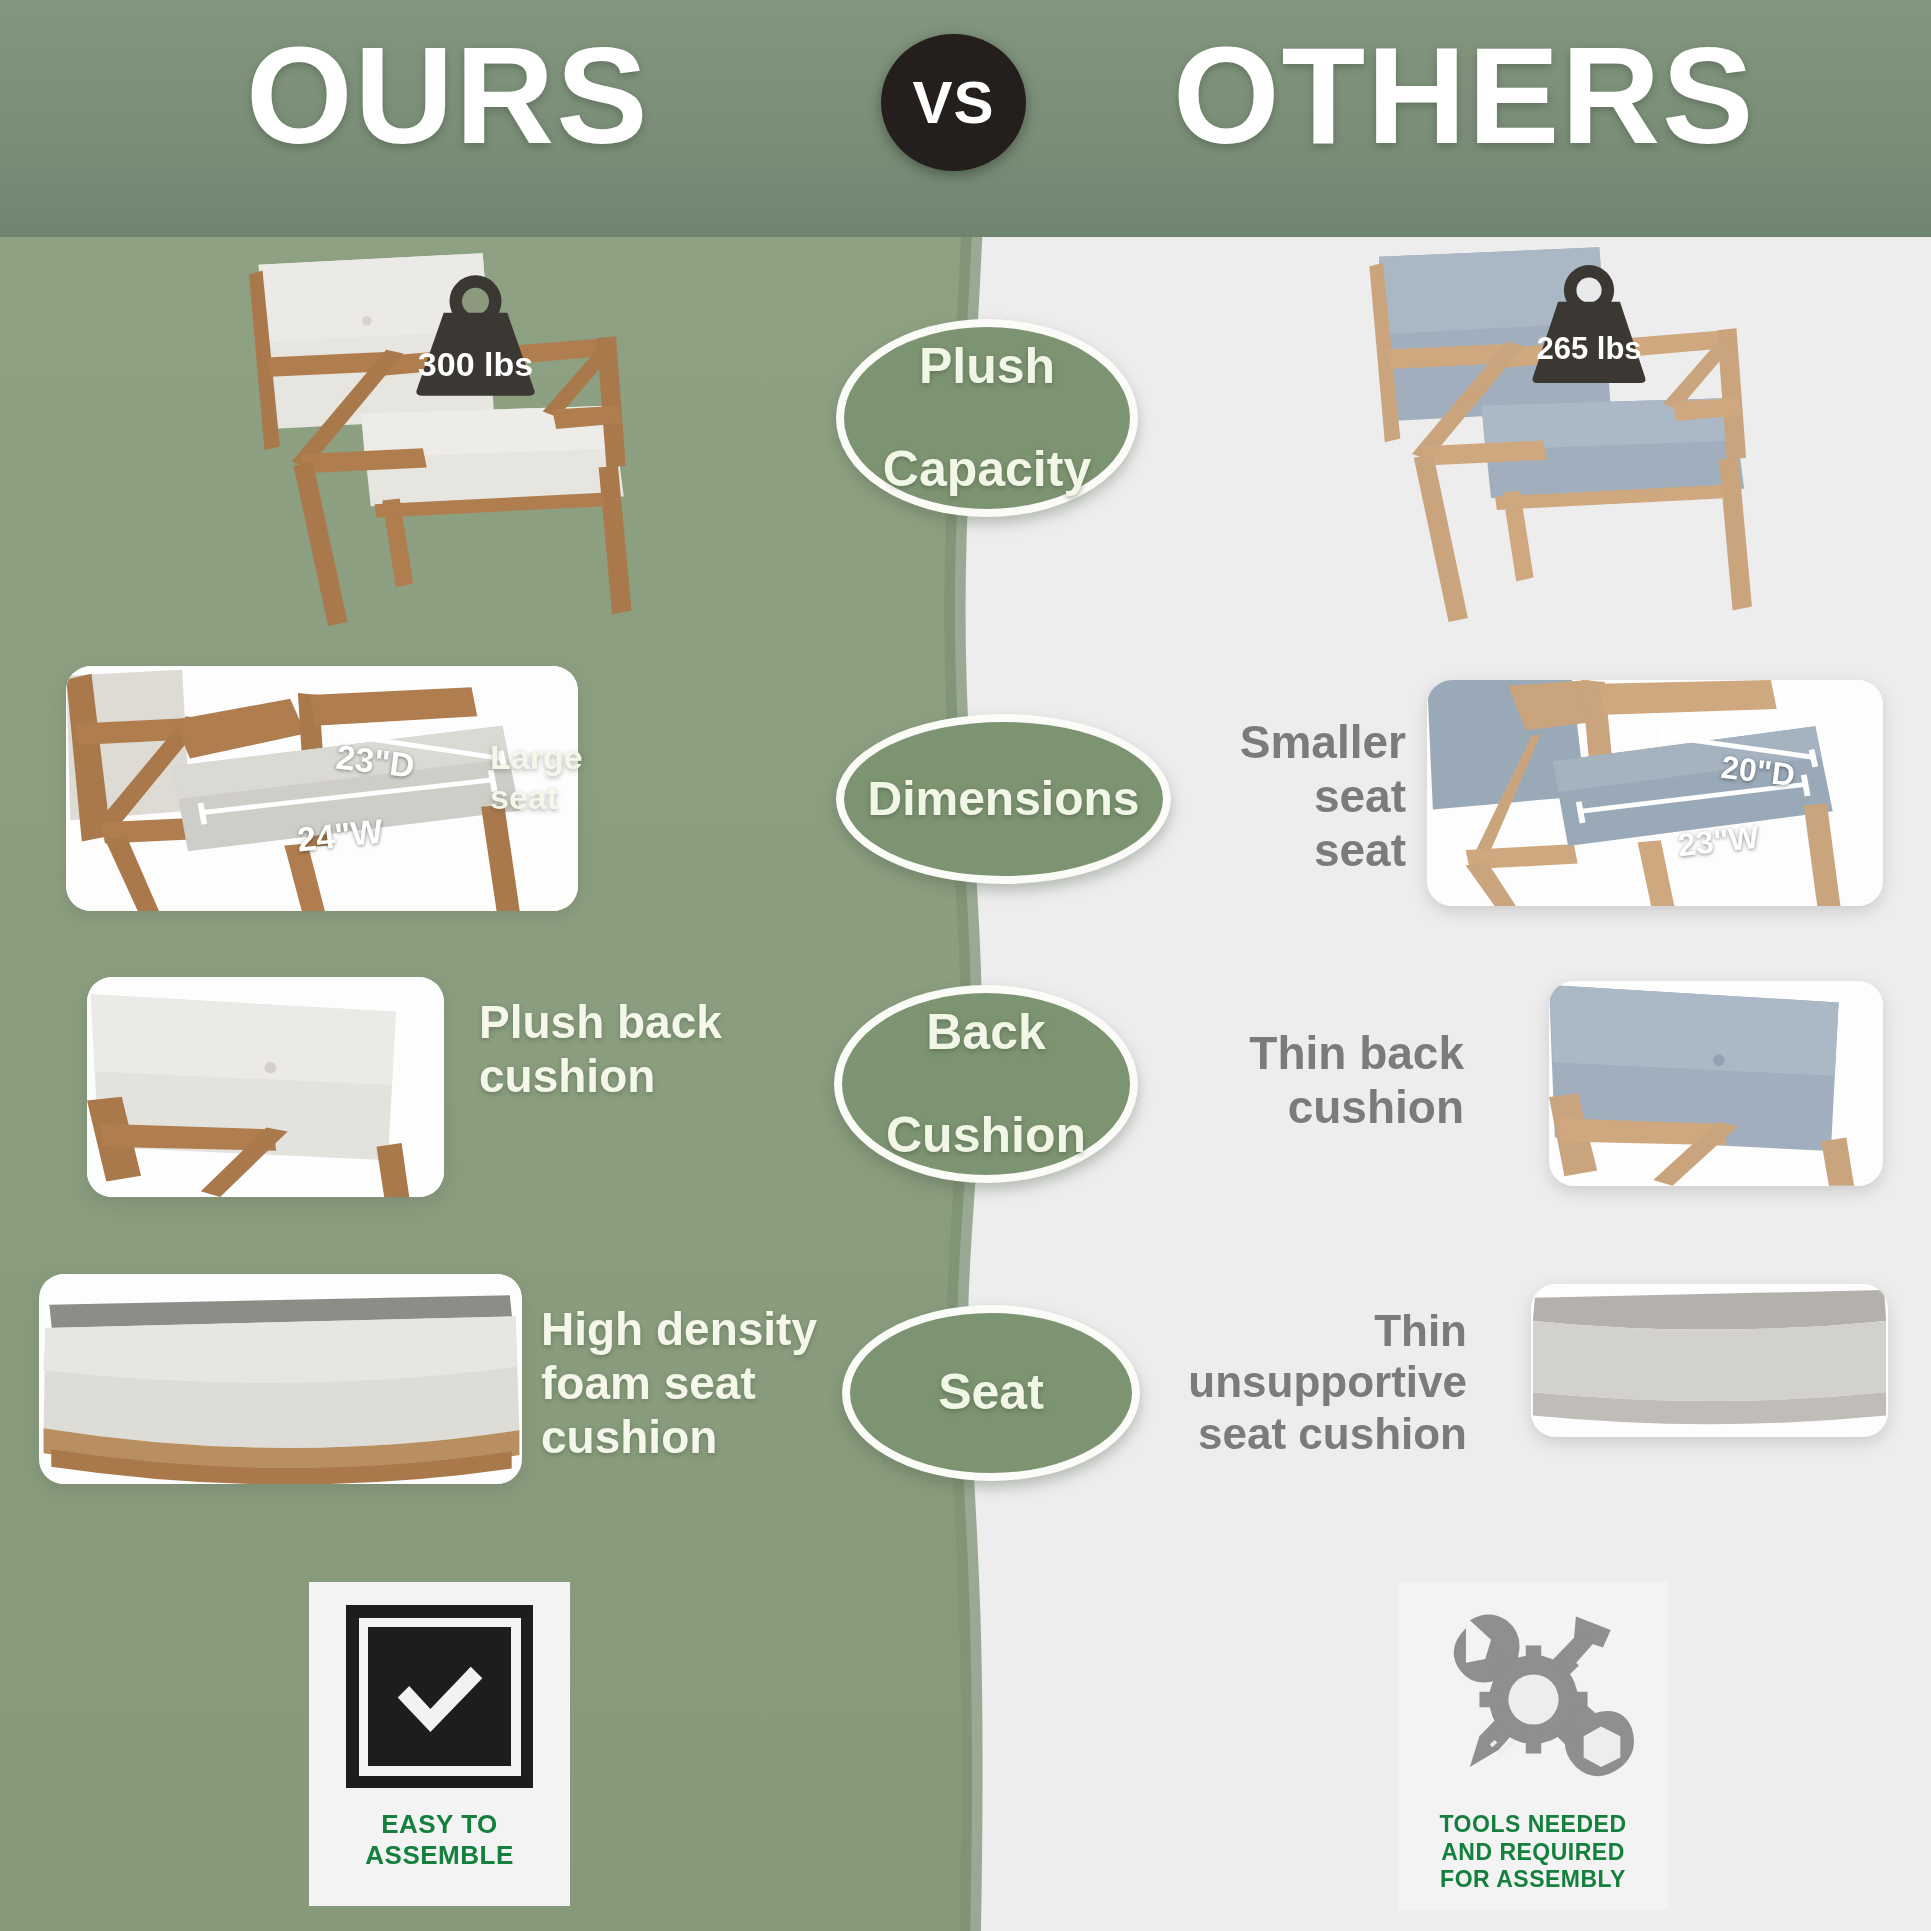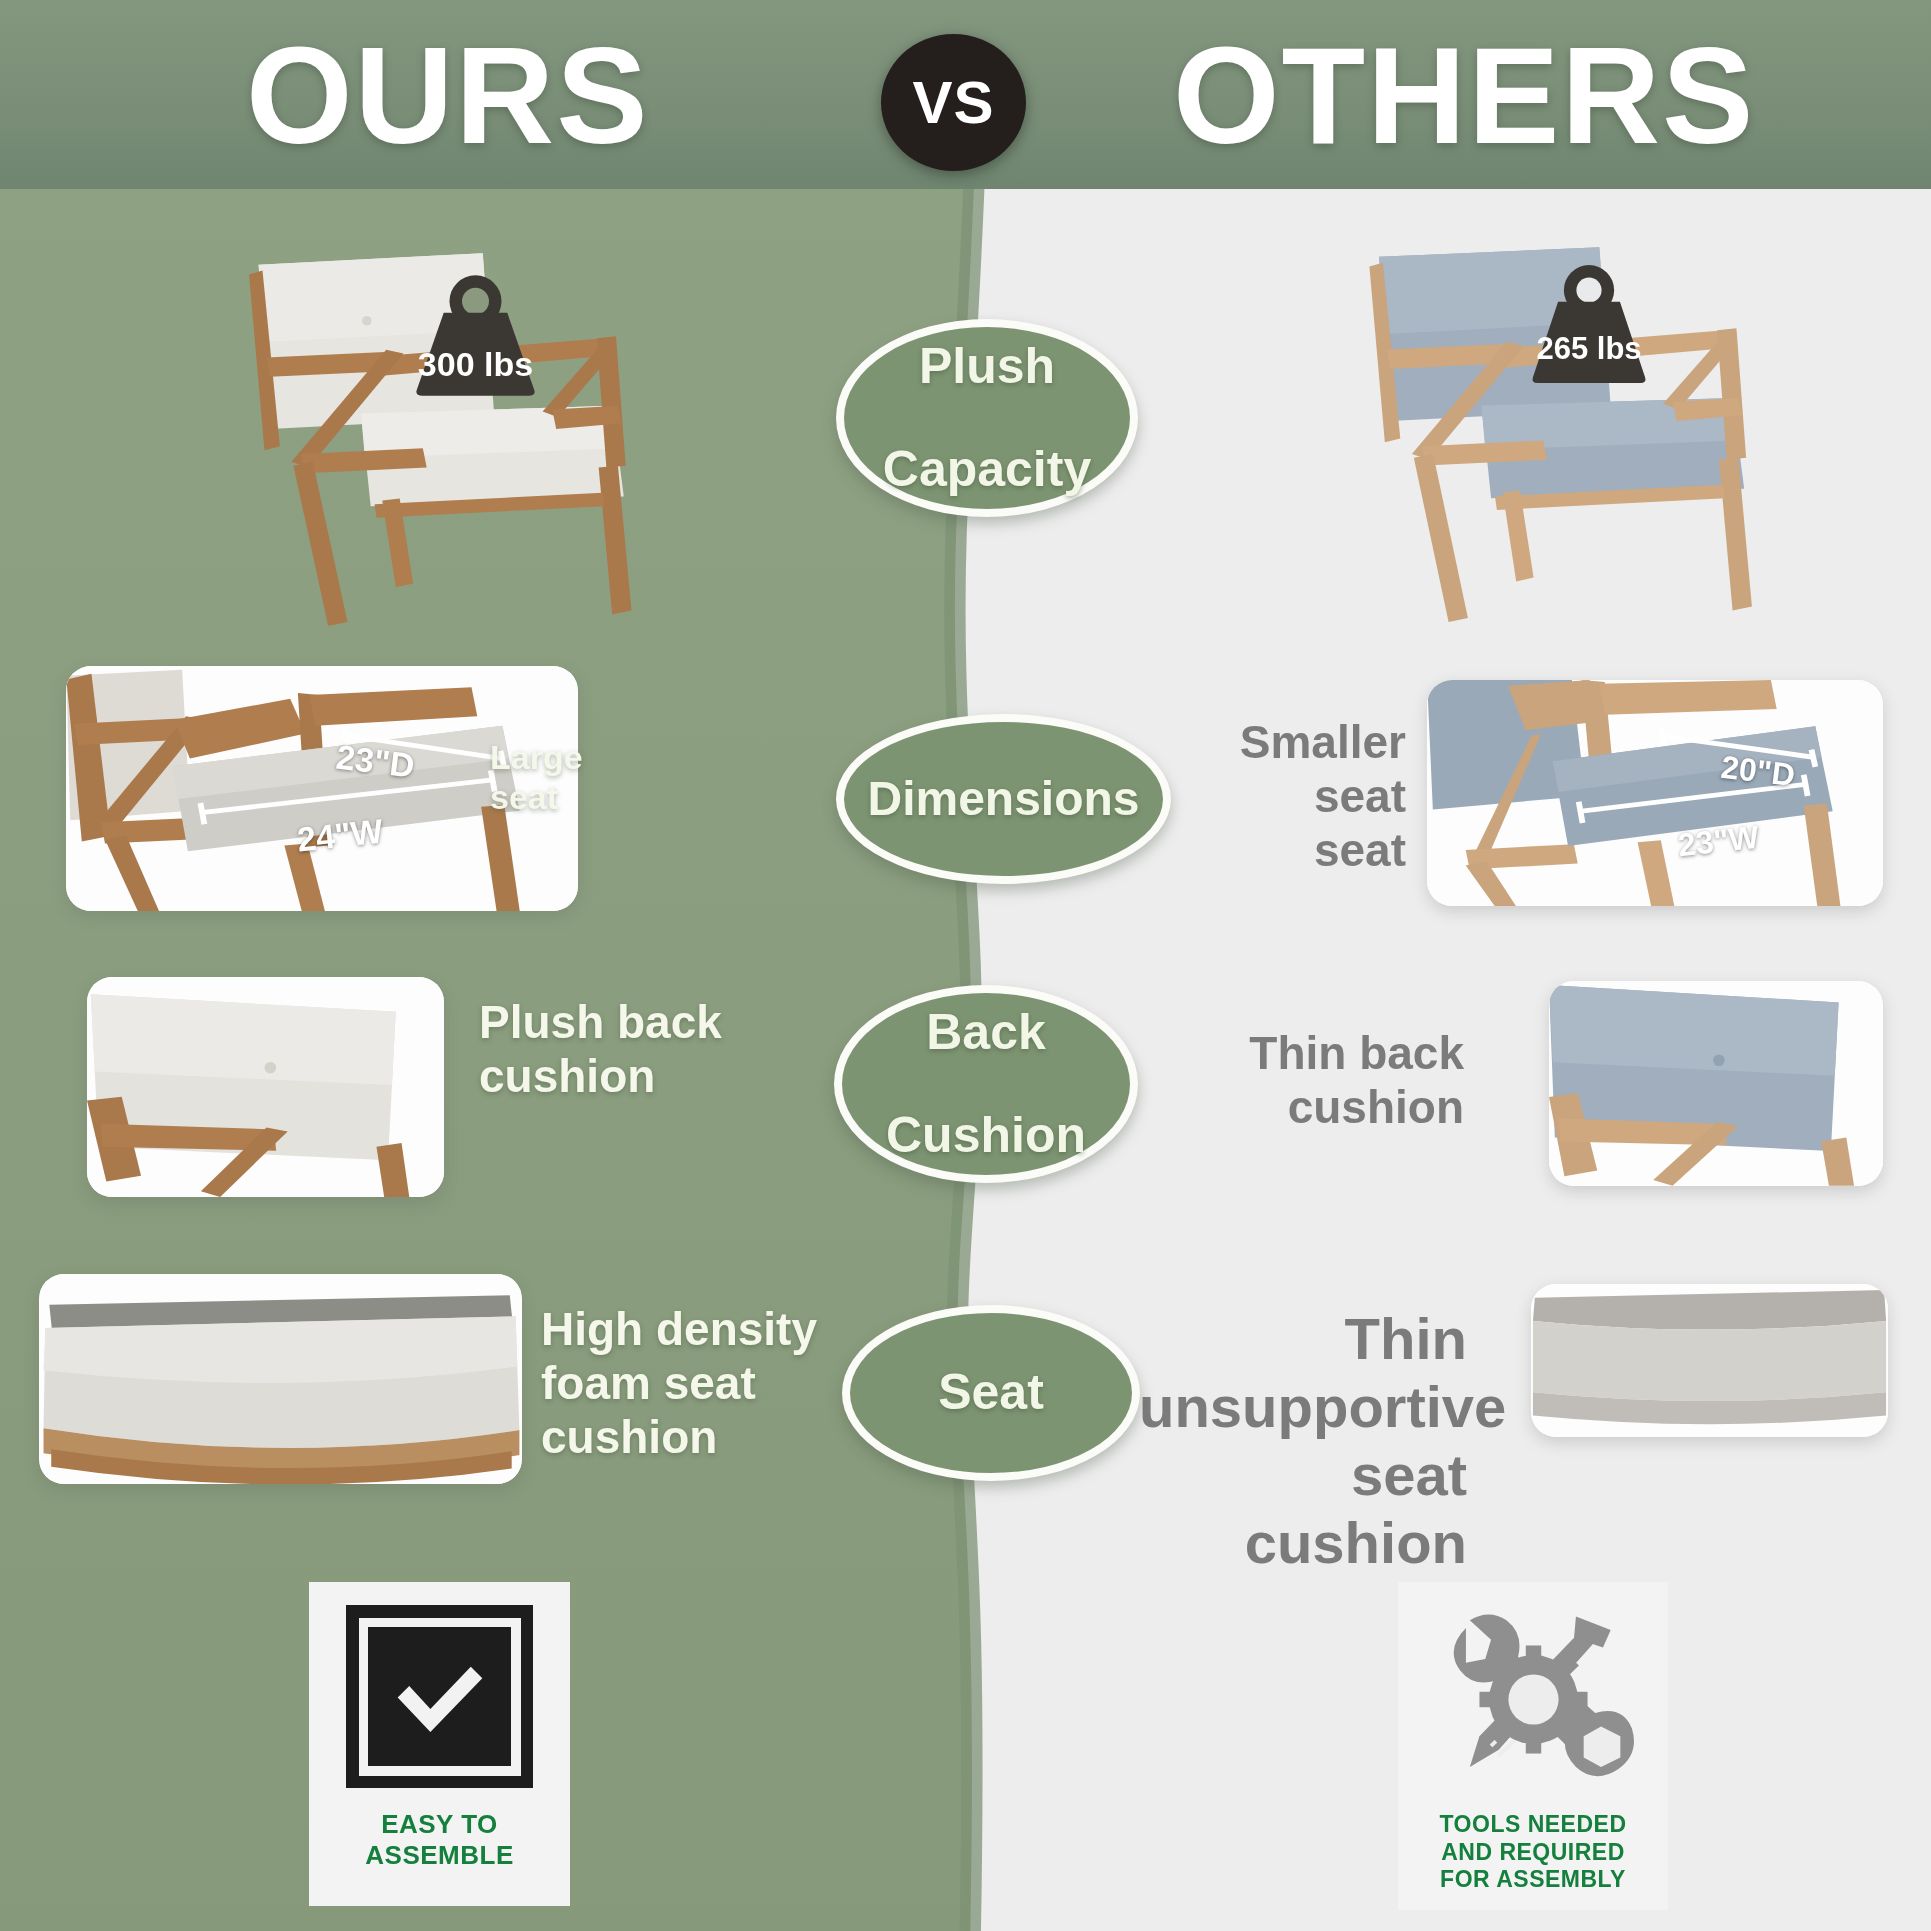--- a/index.html
+++ b/index.html
@@ -10,21 +10,21 @@
     overflow:hidden;
   }
   #page{position:relative;width:1931px;height:1931px;overflow:hidden;background:#ececec;}
 
   
   .bg-right{position:absolute;inset:0;background:#ededed;}
   .bg-left-svg{position:absolute;left:0;top:0;width:1931px;height:1931px;}
 
   
   .header{
-    position:absolute;left:0;top:0;width:1931px;height:189px;
+    position:absolute;left:0;top:0;width:1931px;height:237px;
     background:linear-gradient(180deg,#83977f 0%,#7b8f78 55%,#6f8570 100%);
     z-index:40;
   }
   .hdr-title{
     position:absolute;top:23px;
     font-size:137px;font-weight:bold;color:#ffffff;
     letter-spacing:1.9px;line-height:145px;
     text-shadow:0 2.9px 8.7px rgba(60,75,58,.45);
     font-family:"Liberation Sans","DejaVu Sans",sans-serif;
   }
@@ -330,21 +330,21 @@
   <div class="cap cap-left" style="left:541px;top:1303px;width:319px;font-size:46px;">
     <div>High density</div>
     <div>foam seat</div>
     <div>cushion</div>
   </div>
 
   <div class="badge" style="left:842px;top:1305px;width:282px;height:160px;">
     <span style="font-size:50px;">Seat</span>
   </div>
 
-  <div class="cap cap-right" style="left:1139px;top:1305px;width:328px;font-size:58px;">
+  <div class="cap cap-right" style="left:1139px;top:1305px;width:328px;font-size:44px;">
     <div>Thin</div>
     <div>unsupportive</div>
     <div>seat cushion</div>
   </div>
 
   <div class="card card-r" style="left:1531px;top:1284px;width:357px;height:153px;">
     <svg width="357" height="153" viewBox="0 0 370 158">
       <rect width="370" height="158" fill="#fdfdfd"></rect>
       <path d="M4,14 L366,6 L368,38 Q186,56 2,38 Z" fill="#b4b1ac"></path>
       <path d="M2,38 Q186,56 368,38 L368,112 Q186,130 2,112 Z" fill="#d3d1cc"></path>

